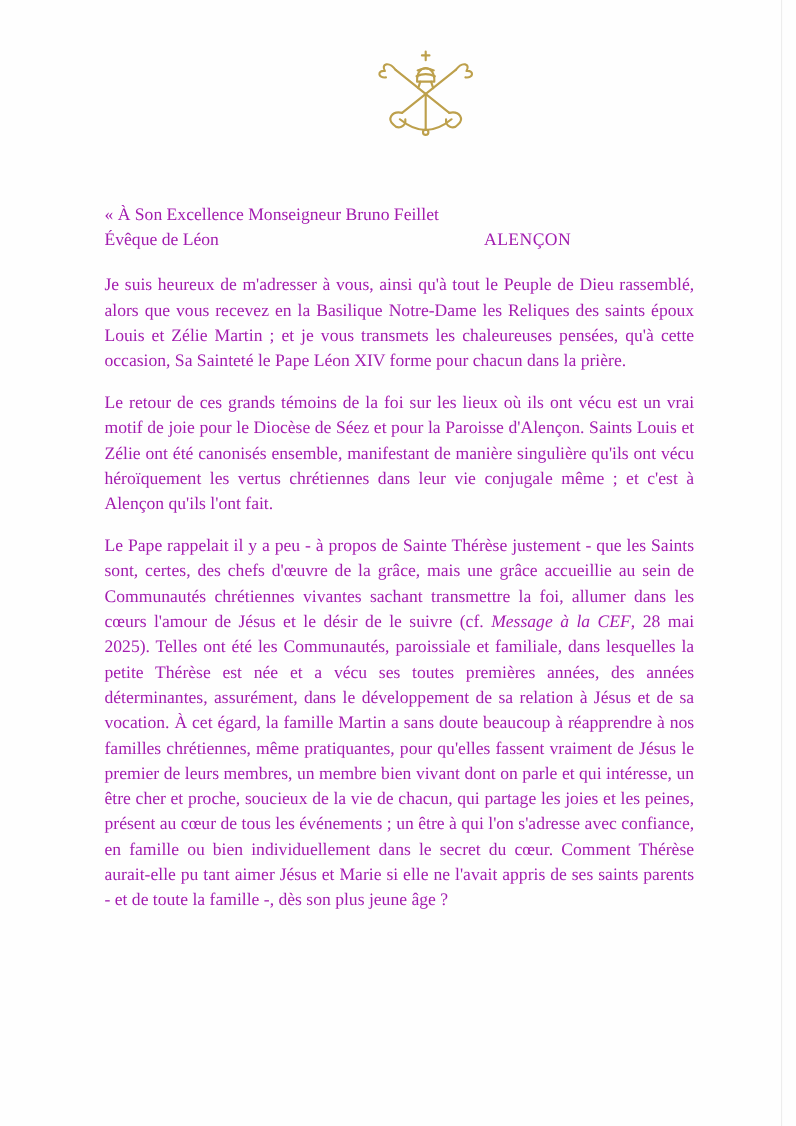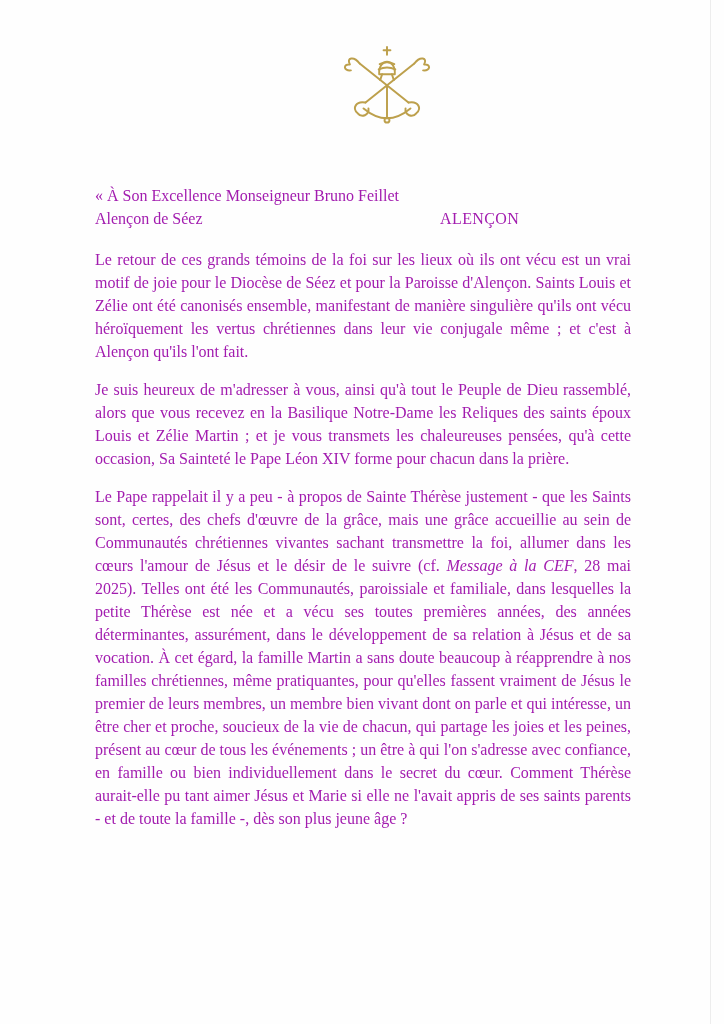--- a/index.html
+++ b/index.html
@@ -83,26 +83,26 @@
         <circle cx="60" cy="78" r="2.5"></circle>
       </g>
     </svg>
   </div>
 
   <div class="content">
 
     <div class="recipient">
       <div>« À Son Excellence Monseigneur Bruno Feillet</div>
       <div class="recipient-row">
-        <span>Alençon de Séez</span>
+        <span>Évêque de Léon</span>
         <span class="place">ALENÇON</span>
       </div>
     </div>
 
+    <p class="par">Je suis heureux de m'adresser à vous, ainsi qu'à tout le Peuple de Dieu rassemblé, alors que vous recevez en la Basilique Notre-Dame les Reliques des saints époux Louis et Zélie Martin ; et je vous transmets les chaleureuses pensées, qu'à cette occasion, Sa Sainteté le Pape Léon XIV forme pour chacun dans la prière.</p>
+
     <p class="par">Le retour de ces grands témoins de la foi sur les lieux où ils ont vécu est un vrai motif de joie pour le Diocèse de Séez et pour la Paroisse d'Alençon. Saints Louis et Zélie ont été canonisés ensemble, manifestant de manière singulière qu'ils ont vécu héroïquement les vertus chrétiennes dans leur vie conjugale même ; et c'est à Alençon qu'ils l'ont fait.</p>
-
-    <p class="par">Je suis heureux de m'adresser à vous, ainsi qu'à tout le Peuple de Dieu rassemblé, alors que vous recevez en la Basilique Notre-Dame les Reliques des saints époux Louis et Zélie Martin ; et je vous transmets les chaleureuses pensées, qu'à cette occasion, Sa Sainteté le Pape Léon XIV forme pour chacun dans la prière.</p>
 
     <p class="par"><span>Le Pape rappelait il y a peu - à propos de Sainte Thérèse justement - que les Saints sont, certes, des chefs d'œuvre de la grâce, mais une grâce accueillie au sein de Communautés chrétiennes vivantes sachant transmettre la foi, allumer dans les cœurs l'amour de Jésus et le désir de le suivre (cf. </span><em>Message à la CEF</em><span>, 28 mai 2025). Telles ont été les Communautés, paroissiale et familiale, dans lesquelles la petite Thérèse est née et a vécu ses toutes premières années, des années déterminantes, assurément, dans le développement de sa relation à Jésus et de sa vocation. À cet égard, la famille Martin a sans doute beaucoup à réapprendre à nos familles chrétiennes, même pratiquantes, pour qu'elles fassent vraiment de Jésus le premier de leurs membres, un membre bien vivant dont on parle et qui intéresse, un être cher et proche, soucieux de la vie de chacun, qui partage les joies et les peines, présent au cœur de tous les événements ; un être à qui l'on s'adresse avec confiance, en famille ou bien individuellement dans le secret du cœur. Comment Thérèse aurait-elle pu tant aimer Jésus et Marie si elle ne l'avait appris de ses saints parents - et de toute la famille -, dès son plus jeune âge ?</span></p>
 
   </div>
 
 </div>
 
 </body></html>

